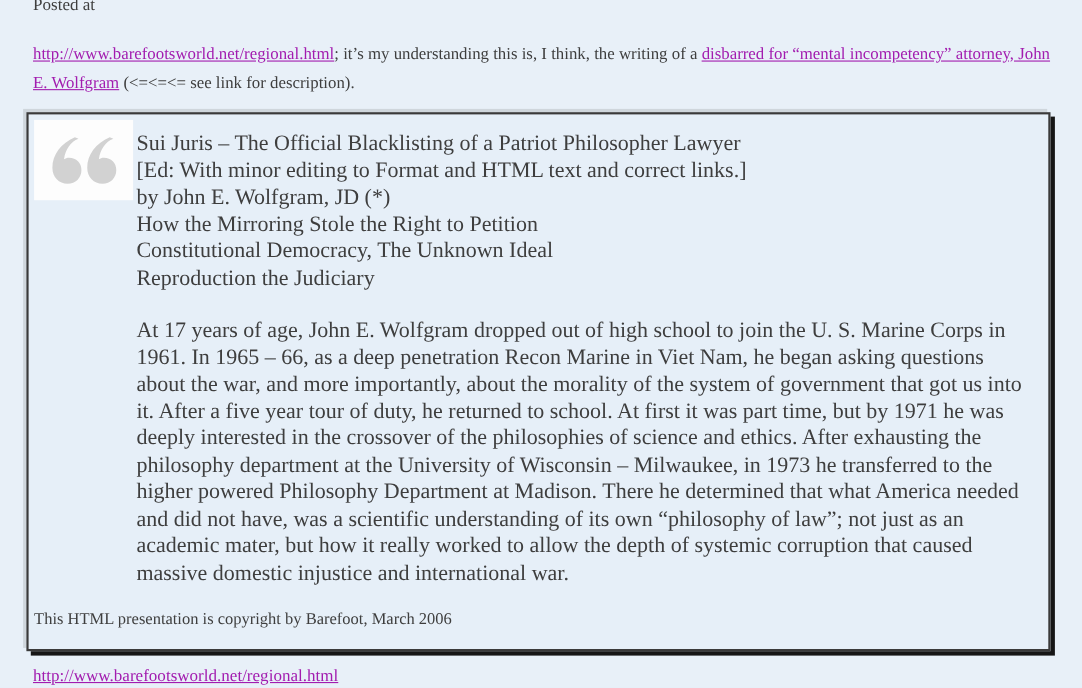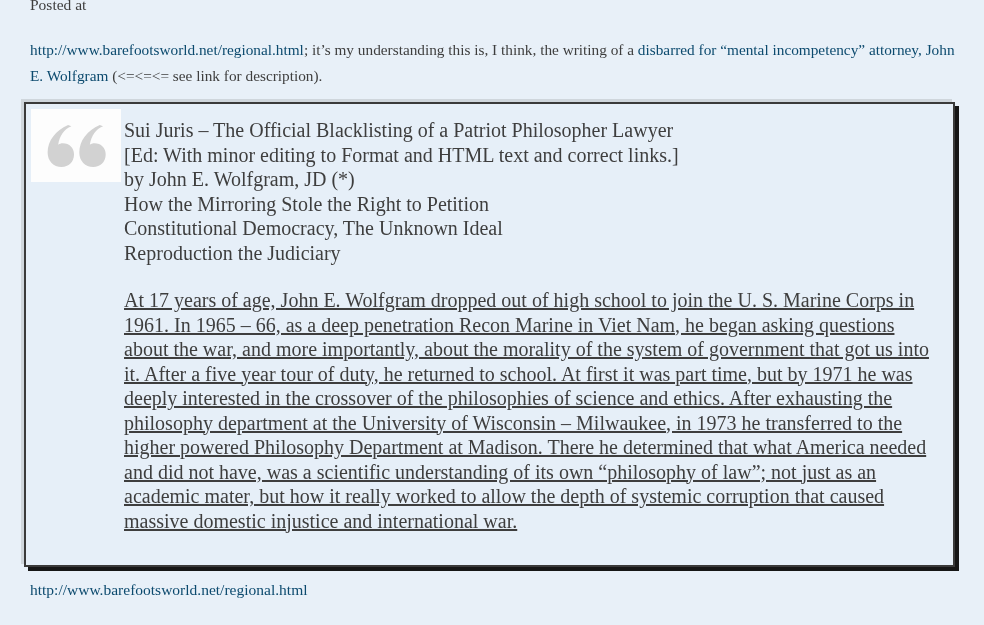--- a/index.html
+++ b/index.html
@@ -21,21 +21,22 @@
     margin-top: -4px;
     font-size: 15.5px;
     line-height: 18px;
   }
   .intro {
     margin: 23px 0 0 0;
     font-size: 15.3px;
     line-height: 26px;
   }
   a.link {
-    color: #0c4a6e;
+    color: #a21caf;
+    text-decoration: underline;
     cursor: pointer;
   }
   .quote-box {
     position: relative;
     margin: 13px 0 0 -6px;
     width: 917px;
     background: #e6eff8;
     border: 2px solid #3a3a3a;
     box-shadow: 4px 4px 0 #161616, -3px -3px 0 #cfd6dc;
     padding: 5px;
@@ -55,21 +56,20 @@
     margin-left: 93px;
     padding-top: 9px;
     font-size: 20px;
     line-height: 24.5px;
   }
   .qline {
     white-space: nowrap;
   }
   .qpara {
     margin: 23px 16px 0 0;
-    text-decoration: underline;
   }
   .repro {
     margin-top: 18px;
     font-size: 15px;
     line-height: 25px;
     padding-bottom: 9px;
   }
   .bottom-link-row {
     margin-top: 13px;
     font-size: 15.5px;
@@ -101,20 +101,21 @@
       <div class="qline">[Ed: With minor editing to Format and HTML text and correct links.]</div>
       <div class="qline">by John E. Wolfgram, JD (*)</div>
       <div class="qline">How the Mirroring Stole the Right to Petition</div>
       <div class="qline">Constitutional Democracy, The Unknown Ideal</div>
       <div class="qline">Reproduction the Judiciary</div>
 
       <p class="qpara">At 17 years of age, John E. Wolfgram dropped out of high school to join the U. S. Marine Corps in 1961. In 1965 – 66, as a deep penetration Recon Marine in Viet Nam, he began asking questions about the war, and more importantly, about the morality of the system of government that got us into it. After a five year tour of duty, he returned to school. At first it was part time, but by 1971 he was deeply interested in the crossover of the philosophies of science and ethics. After exhausting the philosophy department at the University of Wisconsin – Milwaukee, in 1973 he transferred to the higher powered Philosophy Department at Madison. There he determined that what America needed and did not have, was a scientific understanding of its own “philosophy of law”; not just as an academic mater, but how it really worked to allow the depth of systemic corruption that caused massive domestic injustice and international war.</p>
     </div>
 
     <div class="repro">
+      <div>This HTML presentation is copyright by Barefoot, March 2006</div>
     </div>
 
   </div>
 
   <div class="bottom-link-row">
     <a class="link">http://www.barefootsworld.net/regional.html</a>
   </div>
 
 </div>
 

